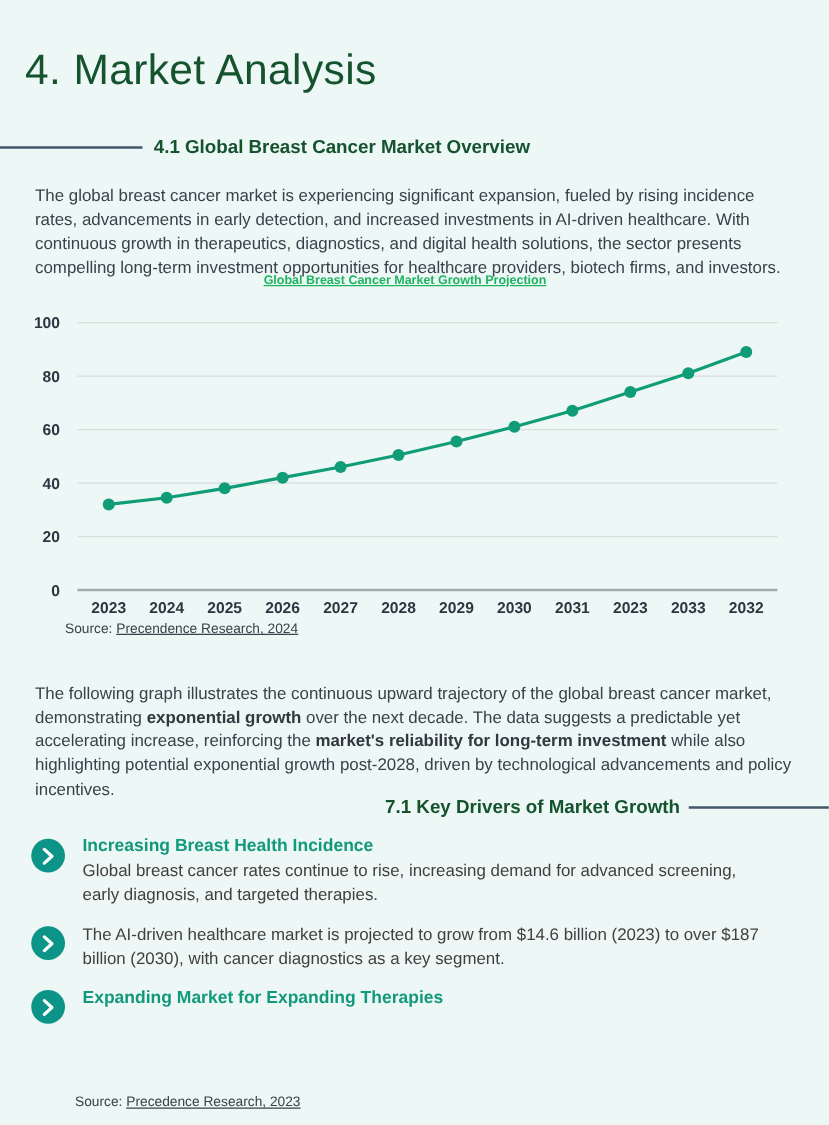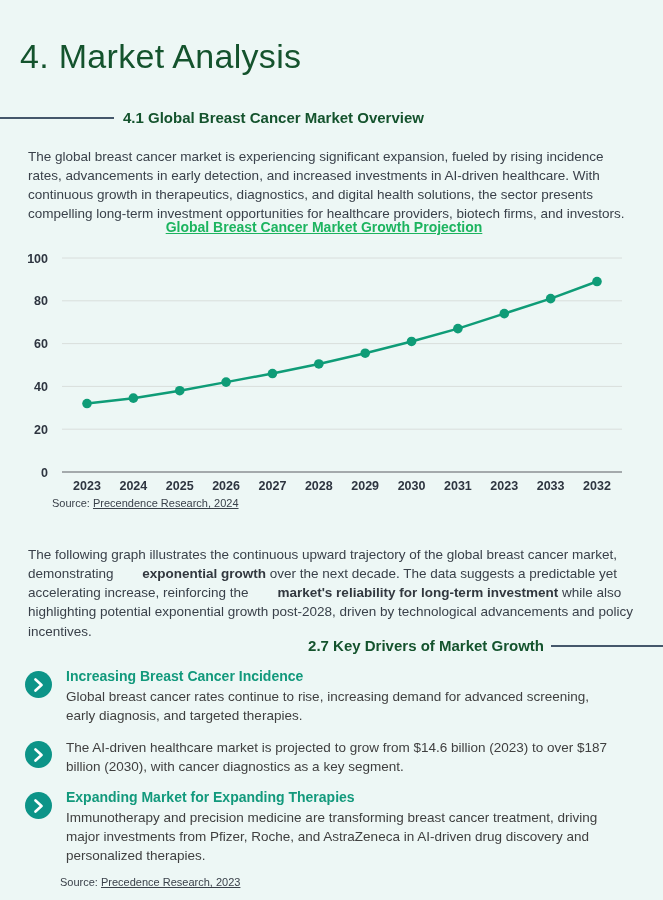--- a/index.html
+++ b/index.html
@@ -17,26 +17,26 @@
   .rule{height:2px;background:#44576B;flex:none;}
   .sec-heading{font-size:15px;font-weight:bold;color:#14532d;white-space:nowrap;}
   .sec41{top:109px;}
   .sec41 .rule{width:114px;margin-right:9px;}
   .sec42{top:637px;justify-content:flex-end;}
   .sec42 .rule{width:112px;margin-left:7px;}
   .para{
     position:absolute;left:28px;width:608px;
     font-size:13.5px;line-height:19.3px;color:#3A414A;
   }
-  .para .b{font-weight:bold;color:#32383F;margin-left:25px;}
+  .para .b{font-weight:bold;color:#32383F;}
   .para1{top:133px;}
   .para2{top:531px;}
   .chart-title{
     position:absolute;top:219px;left:0;width:648px;text-align:center;
-    font-size:14px;font-weight:bold;color:#1CB45F;
+    font-size:10px;font-weight:bold;color:#1CB45F;
     text-decoration:underline;
   }
   .chart-svg{position:absolute;left:0;top:245px;}
   .source{
     position:absolute;font-size:11px;color:#3A414A;
   }
   .source .src-link{text-decoration:underline;color:#3A414A;}
   .chart-source{left:52px;top:497px;}
   .bottom-source{left:60px;top:876px;}
   .drivers{position:absolute;left:25px;top:668px;width:612px;}
@@ -105,34 +105,34 @@
   </svg>
 
 <div class="source chart-source">
   <span>Source:</span>
   <span class="src-link">Precendence Research, 2024</span>
 </div>
 
 <p class="para para2"><span>The following graph illustrates the continuous upward trajectory of the global breast cancer market, demonstrating </span><span class="b">exponential growth</span><span> over the next decade. The data suggests a predictable yet accelerating increase, reinforcing the </span><span class="b">market's reliability for long-term investment</span><span> while also highlighting potential exponential growth post-2028, driven by technological advancements and policy incentives.</span></p>
 
 <div class="sec-row sec42">
-  <div class="sec-heading">2.7 Key Drivers of Market Growth</div>
+  <div class="sec-heading">7.1 Key Drivers of Market Growth</div>
   <div class="rule"></div>
 </div>
 
 <div class="drivers">
 
   <div class="driver">
     <div class="driver-icon">
       <svg width="11" height="14" viewBox="0 0 11 14">
           <path d="M2.5 1.5 L8.5 7 L2.5 12.5" fill="none" stroke="#ffffff" stroke-width="2.6" stroke-linecap="round" stroke-linejoin="round"></path>
         </svg>
     </div>
     <div class="driver-content">
-      <div class="driver-title">Increasing Breast Cancer Incidence</div>
+      <div class="driver-title">Increasing Breast Health Incidence</div>
       <div class="driver-body">Global breast cancer rates continue to rise, increasing demand for advanced screening, early diagnosis, and targeted therapies.</div>
     </div>
   </div>
 
   <div class="driver">
     <div class="driver-icon">
       <svg width="11" height="14" viewBox="0 0 11 14">
           <path d="M2.5 1.5 L8.5 7 L2.5 12.5" fill="none" stroke="#ffffff" stroke-width="2.6" stroke-linecap="round" stroke-linejoin="round"></path>
         </svg>
     </div>
@@ -142,21 +142,20 @@
   </div>
 
   <div class="driver">
     <div class="driver-icon">
       <svg width="11" height="14" viewBox="0 0 11 14">
           <path d="M2.5 1.5 L8.5 7 L2.5 12.5" fill="none" stroke="#ffffff" stroke-width="2.6" stroke-linecap="round" stroke-linejoin="round"></path>
         </svg>
     </div>
     <div class="driver-content">
       <div class="driver-title">Expanding Market for Expanding Therapies</div>
-      <div class="driver-body">Immunotherapy and precision medicine are transforming breast cancer treatment, driving major investments from Pfizer, Roche, and AstraZeneca in AI-driven drug discovery and personalized therapies.</div>
     </div>
   </div>
 
 </div>
 
 <div class="source bottom-source">
   <span>Source:</span>
   <span class="src-link">Precedence Research, 2023</span>
 </div>
 

